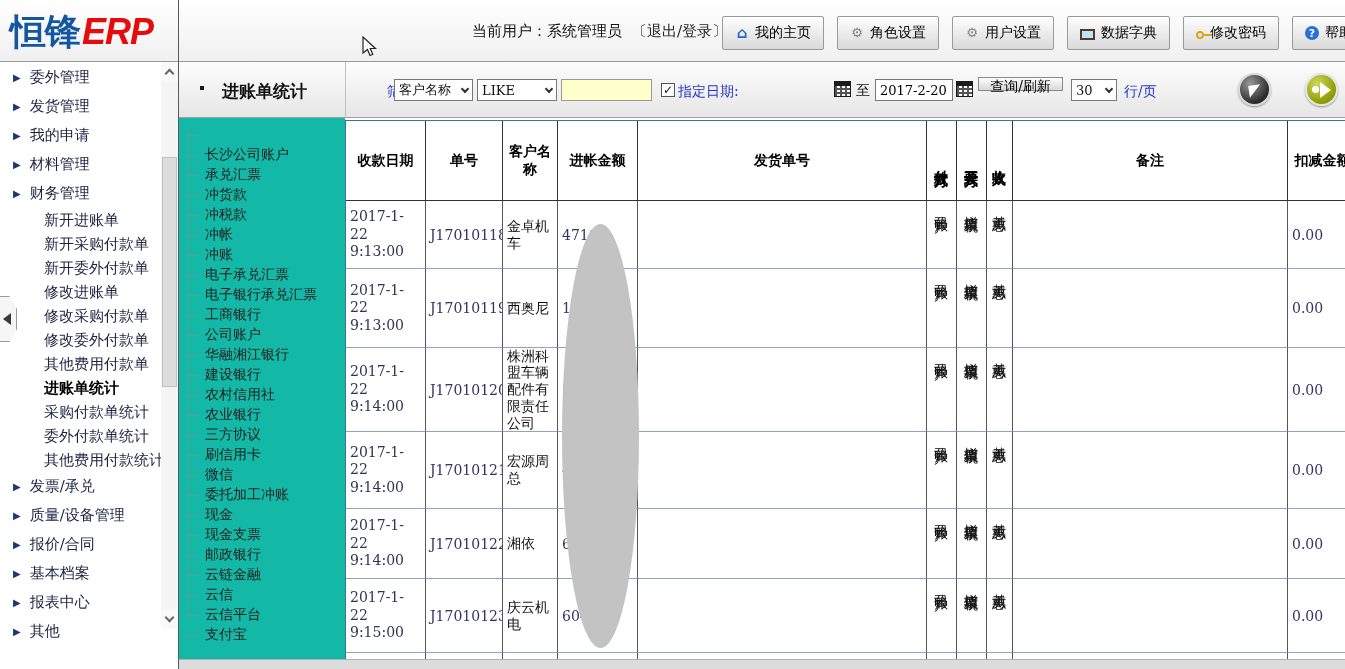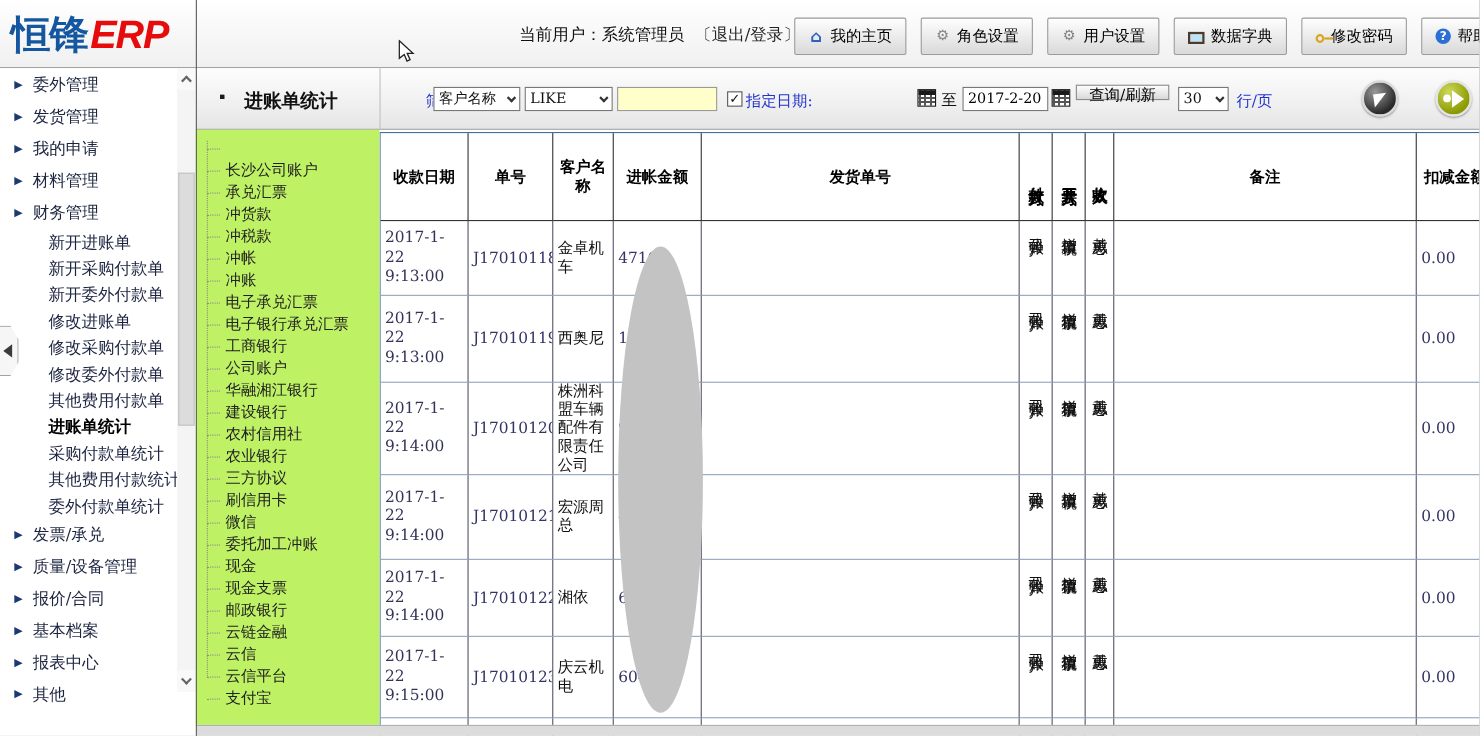--- a/index.html
+++ b/index.html
@@ -98,21 +98,21 @@
   #btn-top { left:1060px; background:radial-gradient(circle at 35% 30%, #9a9a9a, #2a2a2a 70%); border:2px solid #d9d9d9; box-shadow:0 1px 2px rgba(0,0,0,.4); }
   #btn-top .tri-up { width:0; height:0; border-style:solid; border-width:12px 12px 0 0;
                      border-color:#fff transparent transparent transparent; transform:rotate(-8deg); margin-top:3px; }
   #btn-next { left:1127px; background:radial-gradient(circle at 35% 30%, #cdd95a, #8c9a02 70%); border:2px solid #e4e4e4; box-shadow:0 1px 2px rgba(0,0,0,.4); }
   #btn-next .arrow-right { display:flex; align-items:center; }
   #btn-next .arrow-right::before { content:""; width:7px; height:7px; background:#fff; border-radius:50%; margin-right:1px; }
   #btn-next .arrow-right::after { content:""; width:0; height:0; border-top:8px solid transparent;
                       border-bottom:8px solid transparent; border-left:11px solid #fff; }
 
   
-  #tree { position:absolute; left:178px; top:118px; width:167px; height:541px; overflow:hidden; background:#bef264; }
+  #tree { position:absolute; left:178px; top:118px; width:167px; height:541px; overflow:hidden; background:#14b8a6; }
   #tree-list { position:relative; margin:7px 0 0 10px; }
   #tree-list::before { content:""; position:absolute; left:0; top:3px; bottom:30px; border-left:1px dotted #8a8a8a; }
   .titem { display:flex; align-items:center; height:20px; font-size:14px; color:#222; cursor:pointer; white-space:nowrap; }
   .titem .tconn { width:12px; border-top:1px dotted #8a8a8a; margin-right:5px; flex:none; }
 
   
   #tablewrap { position:absolute; left:345px; top:120px; width:1000px; height:549px; overflow:hidden; }
   #dtable { position:absolute; left:0; top:0; width:1012px; border:1px solid #3f6f9f; background:#fff; }
   .hrow { display:flex; height:80px; }
   .hc { flex:none; border-right:1px solid #333; border-bottom:1px solid #333;
@@ -219,24 +219,24 @@
         <div class="mitem sub">
           <span>其他费用付款单</span>
         </div>
         <div class="mitem sub active">
           <span>进账单统计</span>
         </div>
         <div class="mitem sub">
           <span>采购付款单统计</span>
         </div>
         <div class="mitem sub">
+          <span>委外付款单统计</span>
+        </div>
+        <div class="mitem sub">
           <span>其他费用付款统计</span>
-        </div>
-        <div class="mitem sub">
-          <span>委外付款单统计</span>
         </div>
         <div class="mitem group">
           <span>发票/承兑</span>
         </div>
         <div class="mitem group">
           <span>质量/设备管理</span>
         </div>
         <div class="mitem group">
           <span>报价/合同</span>
         </div>

